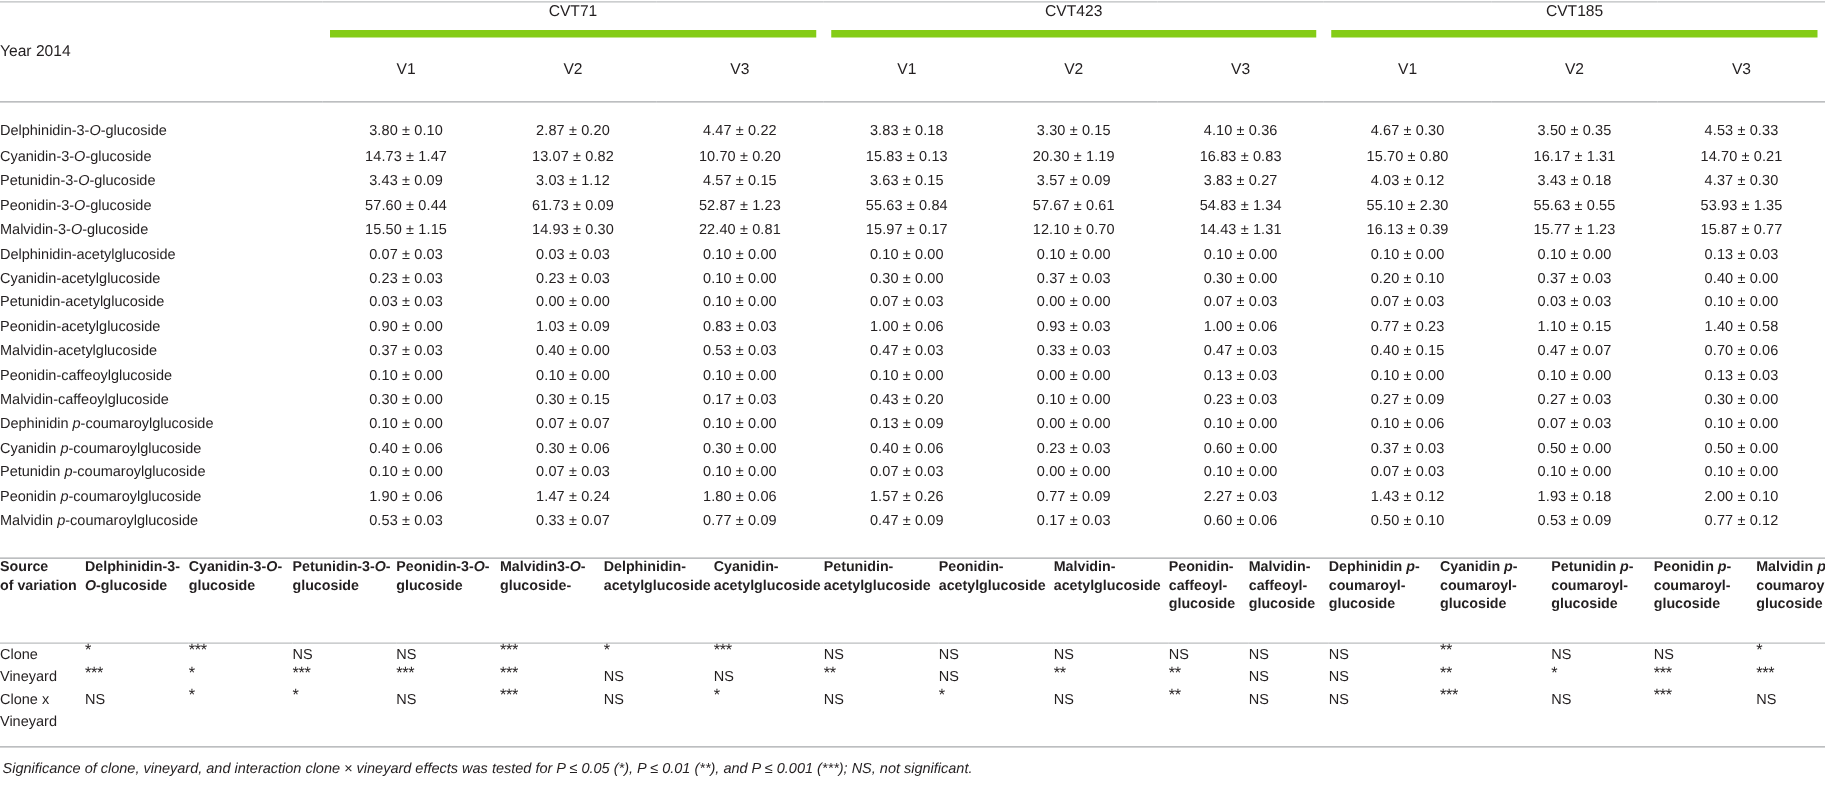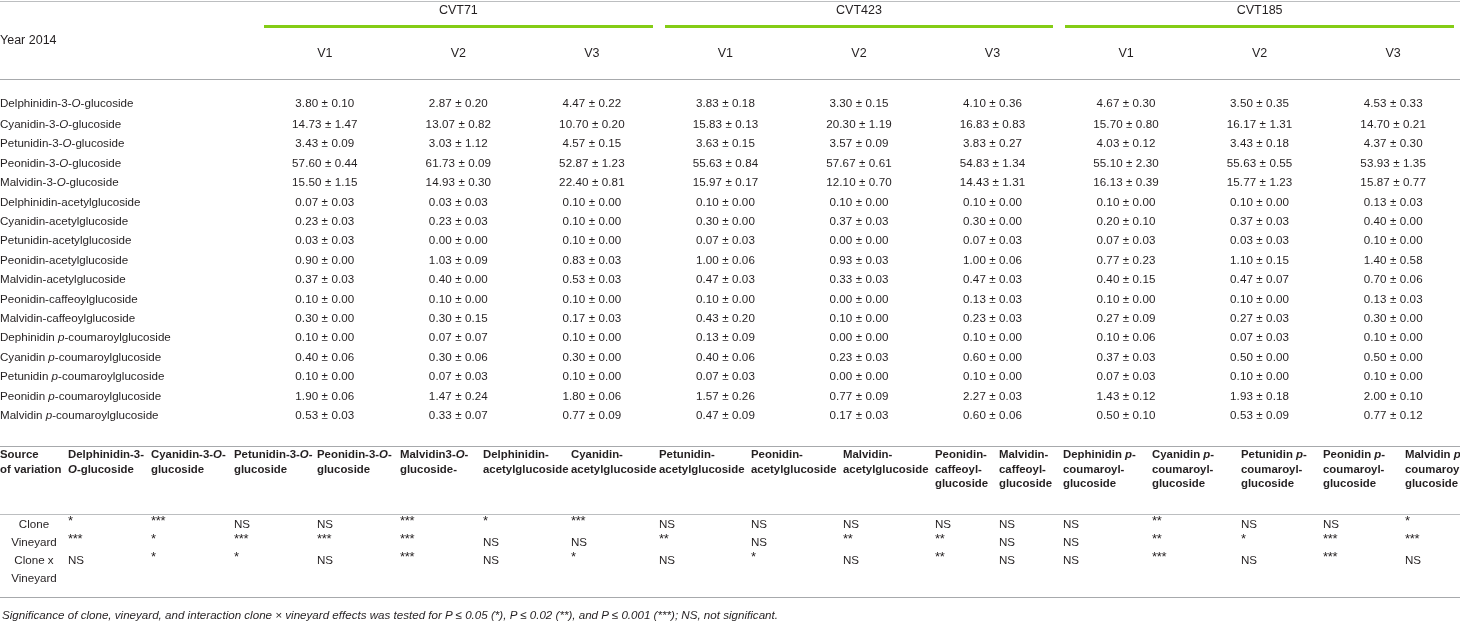--- a/index.html
+++ b/index.html
@@ -70,21 +70,21 @@
     font-size: 12.5px;
     font-weight: bold;
     text-align: center;
     height: 26px;
     vertical-align: top;
     padding-top: 7px;
   }
   .groupcell .grp-inner {
     display: block;
     padding-bottom: 8px;
-    border-bottom: 3px solid #84cc16;
+    border-bottom: 6px solid #84cc16;
     margin: 0 6px;
   }
 
   .subcell {
     font-size: 12.5px;
     font-weight: bold;
     text-align: center;
     height: 50px;
     vertical-align: middle;
   }
@@ -141,21 +141,21 @@
     height: 66px;
     vertical-align: top;
   }
   .bdiv td {
     border-bottom: 1px solid #bcbec0;
     height: 1px;
   }
   .b-rowlabel {
     font-size: 11.6px;
     line-height: 18px;
-    text-align: center;
+    text-align: left;
     padding-top: 6px;
     padding-right: 4px;
     margin-left: 18px;
   }
   .b-val {
     font-size: 11.6px;
     line-height: 18px;
     text-align: left;
     padding-top: 6px;
   }
@@ -556,15 +556,15 @@
             <td class="b-val"><span class="ns">NS</span></td>
             <td class="b-val"><span class="star">***</span></td>
             <td class="b-val"><span class="ns">NS</span></td>
           </tr>
         </tbody>
     </table>
   </div>
 
   <div class="endrule"></div>
 
-  <div id="footnote">Significance of clone, vineyard, and interaction clone × vineyard effects was tested for P ≤ 0.05 (*), P ≤ 0.02 (**), and P ≤ 0.001 (***); NS, not significant.</div>
+  <div id="footnote">Significance of clone, vineyard, and interaction clone × vineyard effects was tested for P ≤ 0.05 (*), P ≤ 0.01 (**), and P ≤ 0.001 (***); NS, not significant.</div>
 
 </div>
 
 </body></html>

